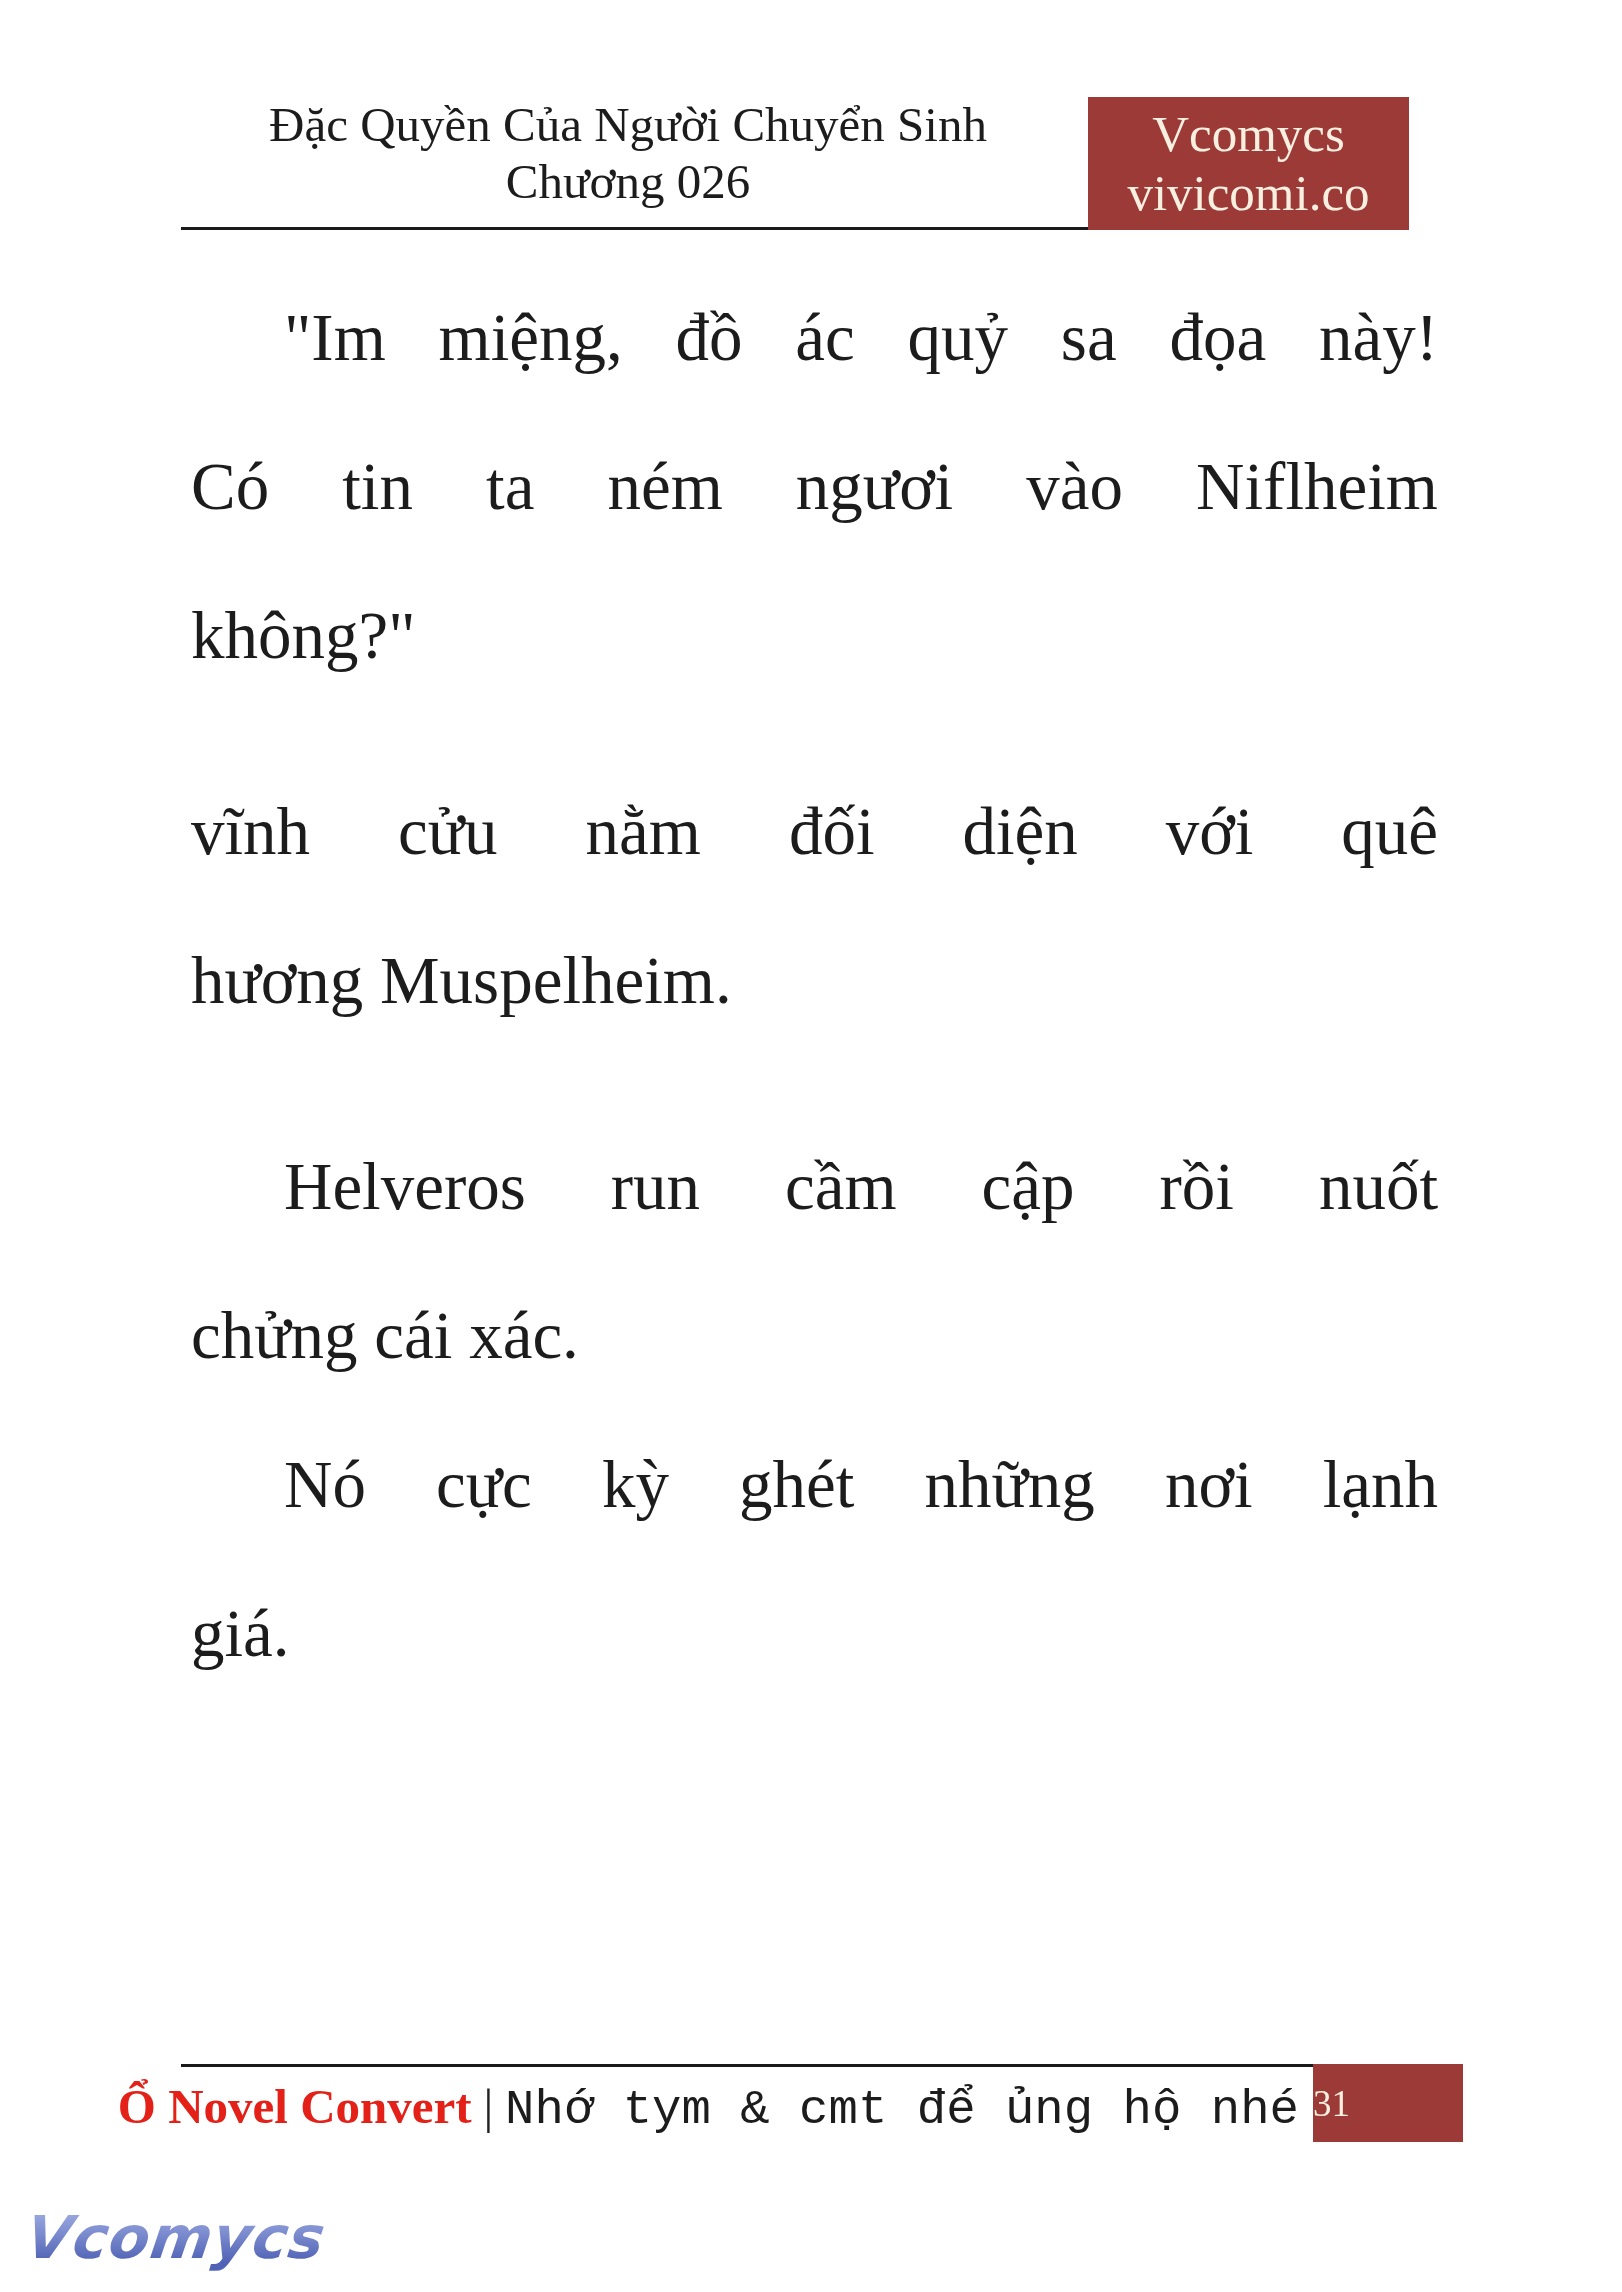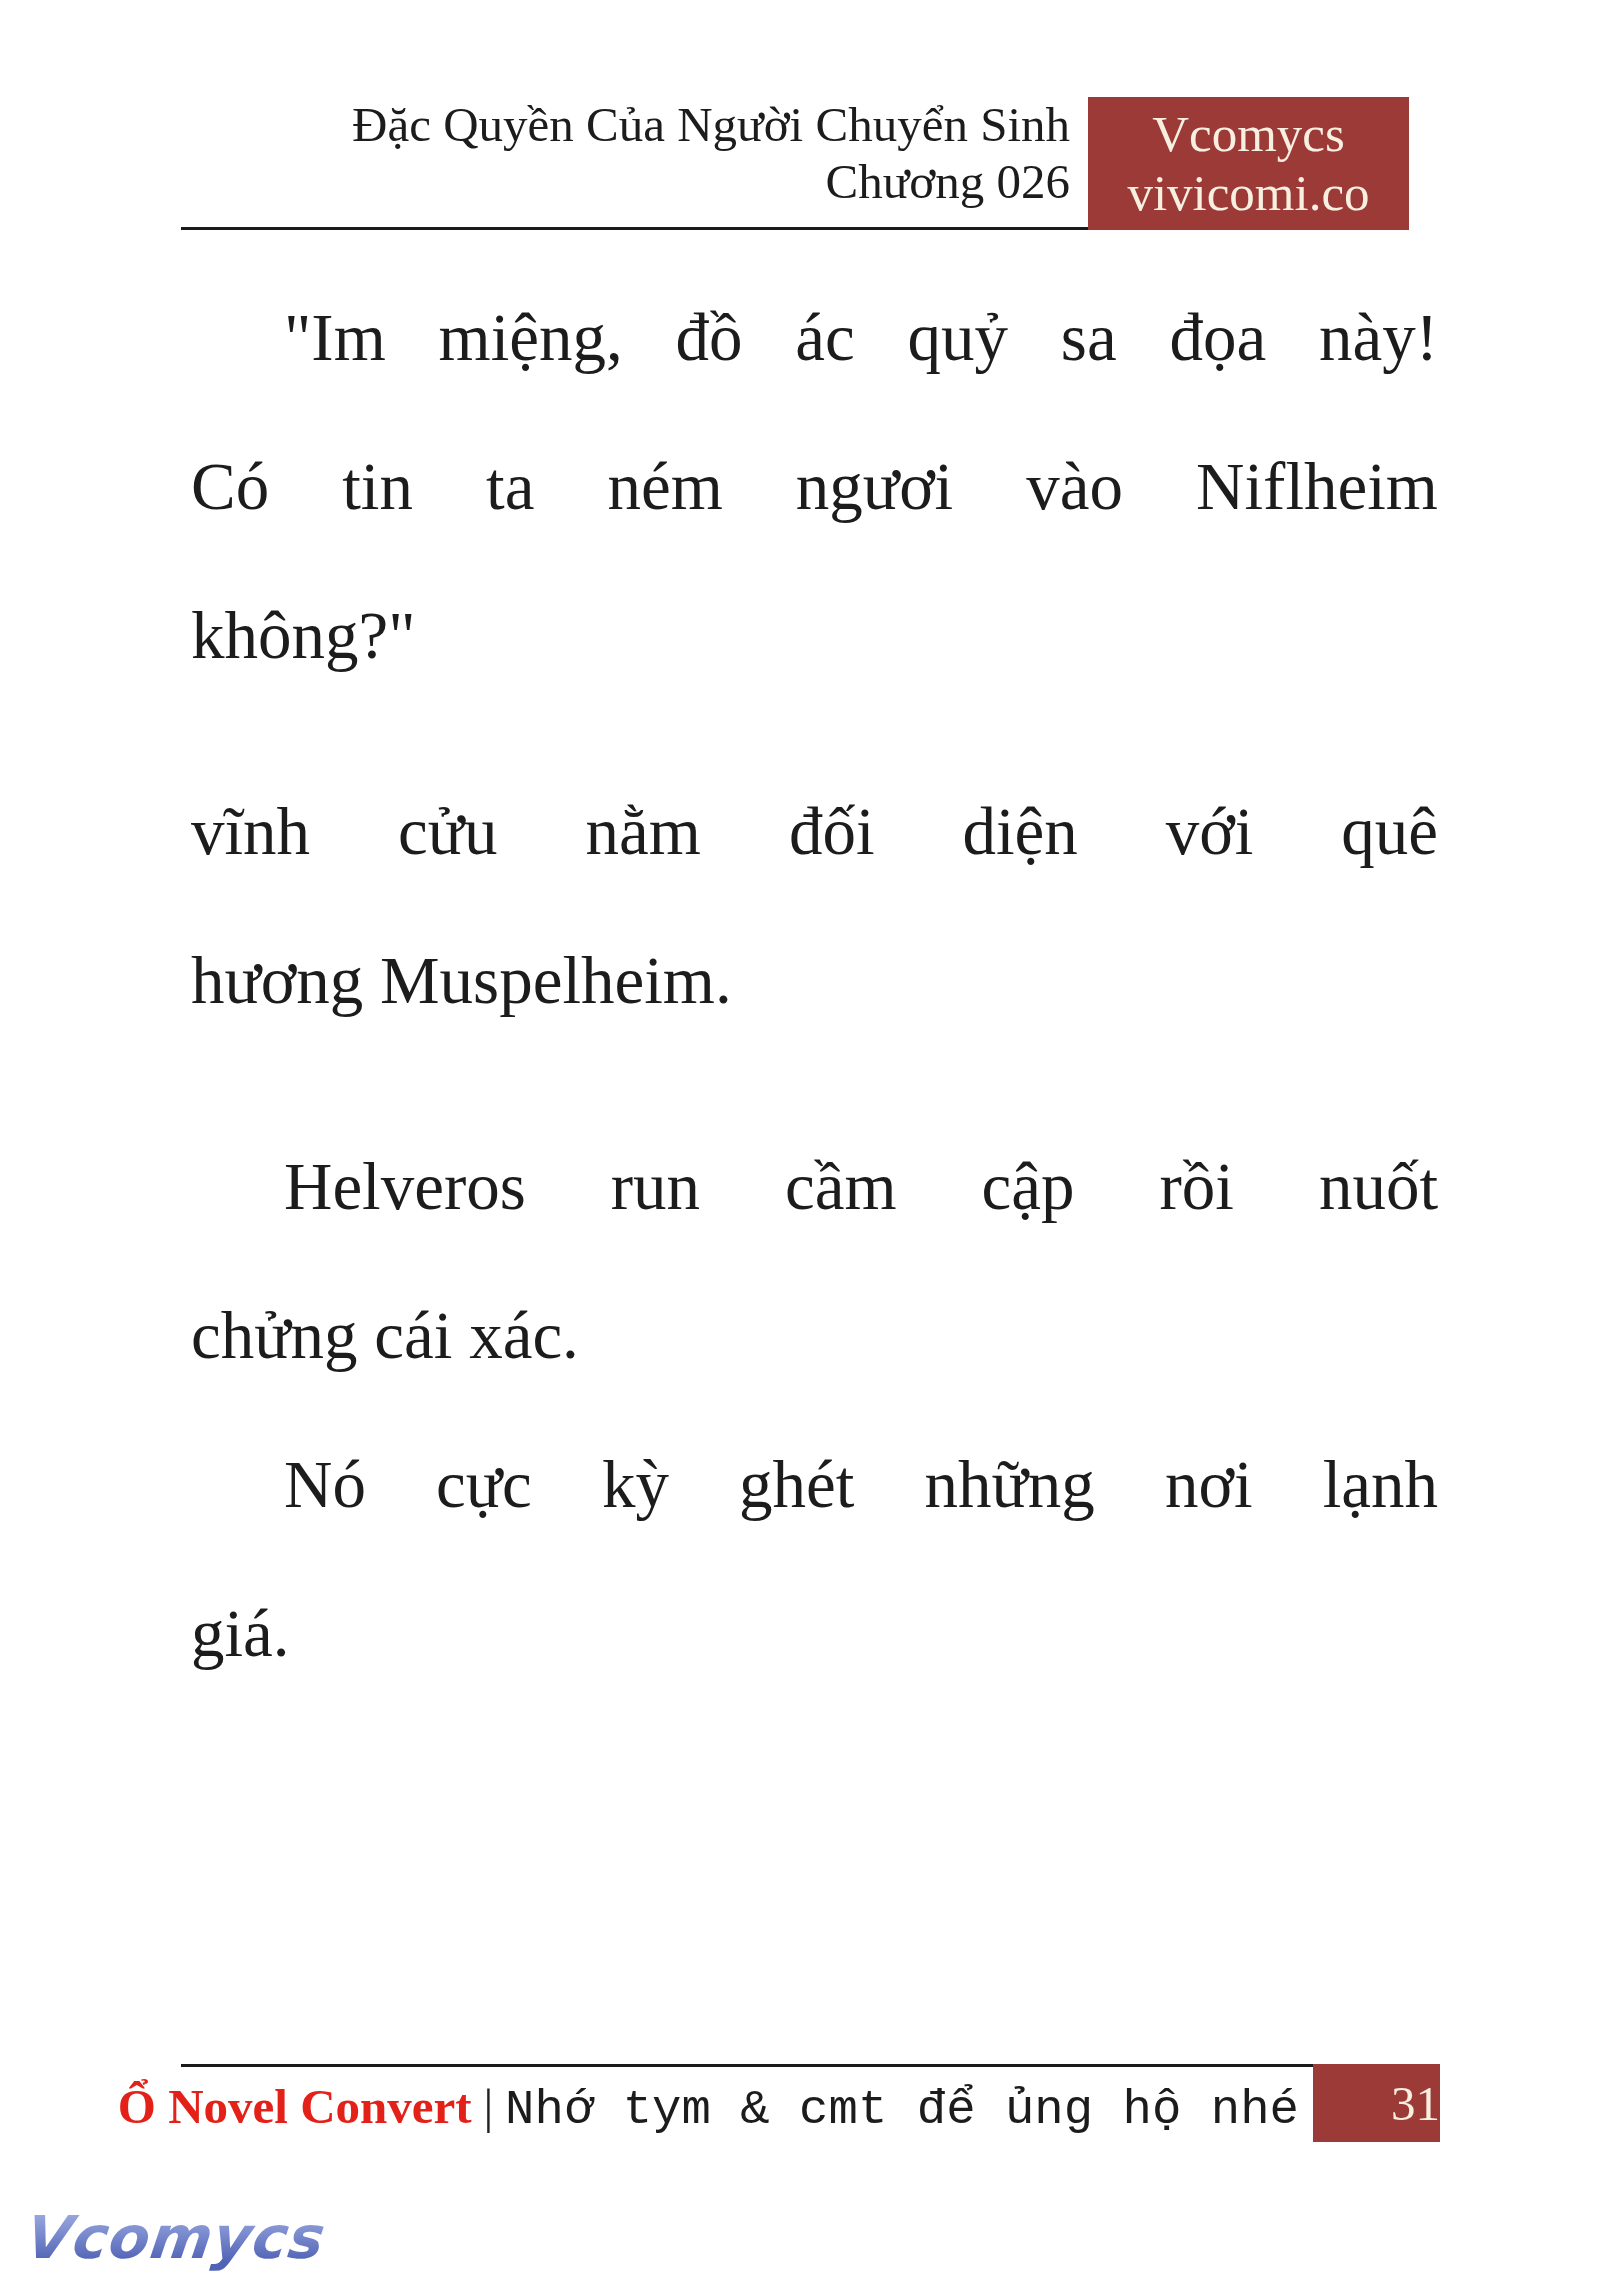--- a/index.html
+++ b/index.html
@@ -17,21 +17,21 @@
     background:#ffffff;
     overflow:hidden;
     font-family:"Liberation Serif","DejaVu Serif",serif;
     color:var(--ink);
   }
 
   
   .header-text{
     position:absolute;
     top:96px;right:552px;left:186px;
-    text-align:right;
+    text-align:center;
     font-size:49px;line-height:57px;
     white-space:nowrap;
     color:var(--ink);
   }
   .header-badge{
     position:absolute;
     left:1088px;top:97px;
     width:321px;height:133px;
     background:var(--badge-red);
     color:var(--cream);
@@ -90,25 +90,25 @@
   }
   .footer-sep{
     color:#222222;
     font-weight:normal;
     padding:0 11.8px;
   }
   .footer-note{color:var(--ink);font-family:Liberation Mono, monospace;}
   .page-number-badge{
     position:absolute;
     left:1313px;top:2064px;
-    width:127px;height:78px;
+    width:150px;height:78px;
     background:var(--badge-red);
     color:var(--cream);
-    display:flex;align-items:center;justify-content:flex-end;
-    font-size:49px;
+    display:flex;align-items:center;justify-content:flex-start;
+    font-size:37px;
   }
 
   
   .watermark{
     position:absolute;
     left:27.4px;top:2203px;
     font-family:"DejaVu Sans","Liberation Sans",sans-serif;
     font-style:italic;
     font-weight:bold;
     font-size:59px;

